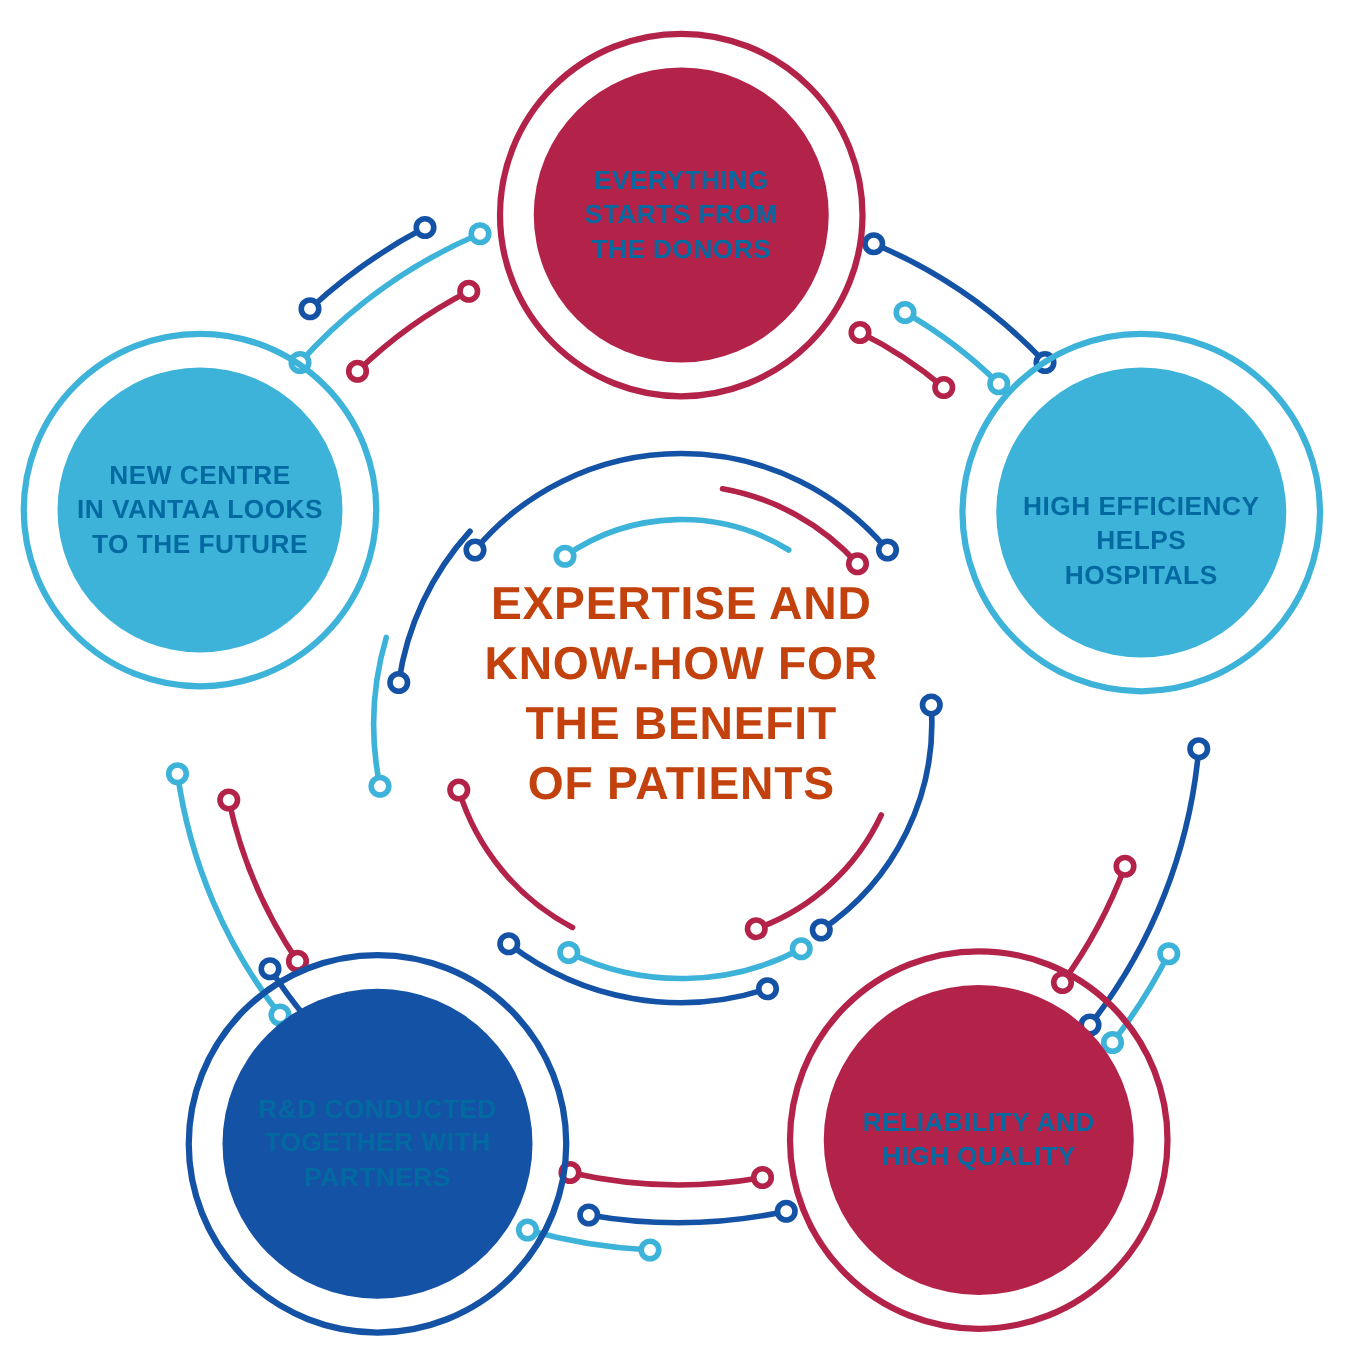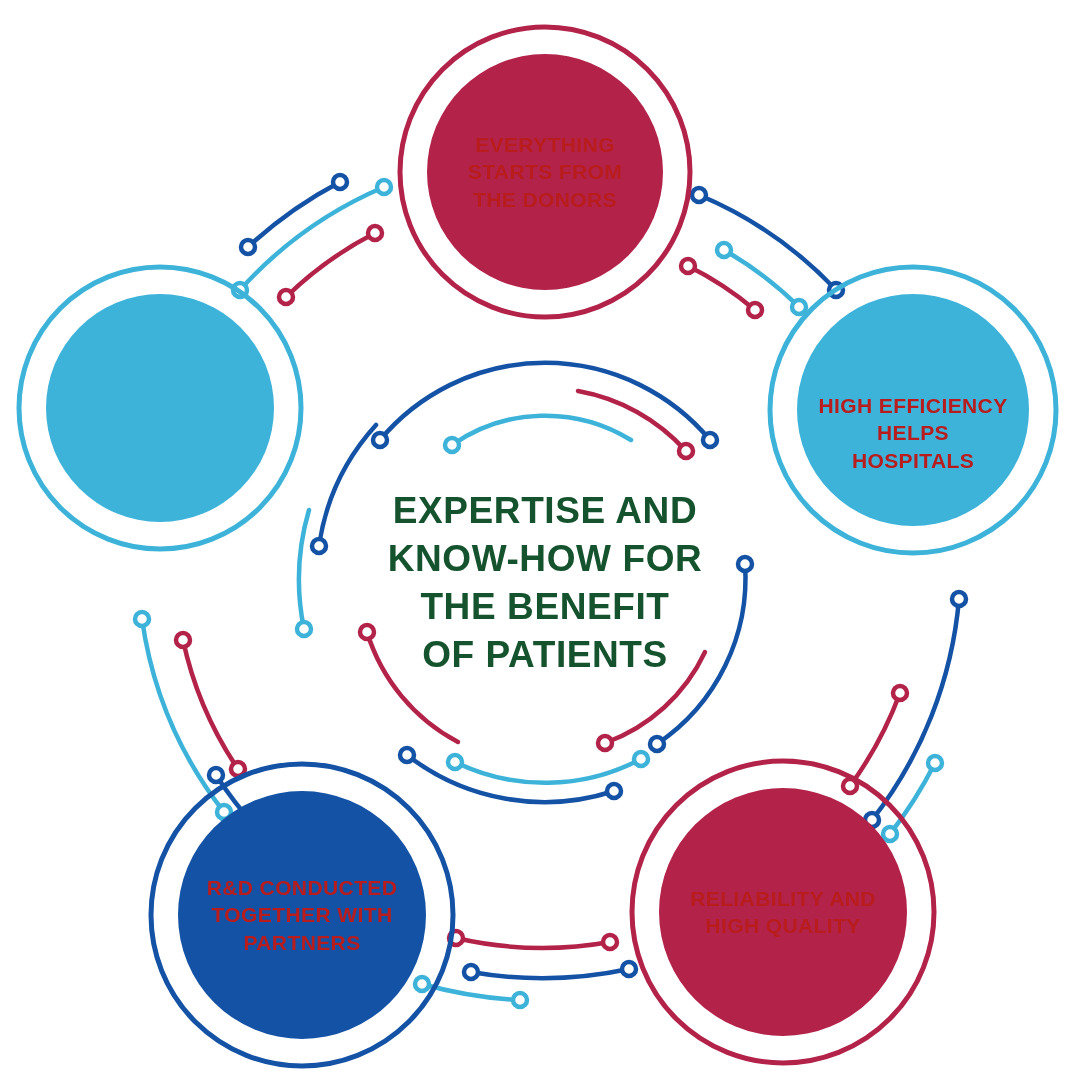--- a/index.html
+++ b/index.html
@@ -23,35 +23,35 @@
 
   .arc { fill:none; stroke-width:4.5; stroke-linecap:round; }
   .dot { fill:#ffffff; stroke-width:4.5; }
   .ring { fill:none; stroke-width:5; }
 
   .node-label {
     position:absolute;
     transform: translate(-50%,-50%);
     width: 230px;
     text-align:center;
-    color:#b91c1c;
+    color:#0369a1;
     font-weight:bold;
     font-size:21px;
     line-height:1.3;
     letter-spacing:0.4px;
     white-space: pre-line;
     z-index:2;
   }
   .center-title {
     position:absolute;
-    left:545px; top:583px;
+    left:545px; top:555px;
     transform: translate(-50%,-50%);
     width: 400px;
     text-align:center;
-    color:#14532d;
+    color:#c2410c;
     font-weight:bold;
     font-size:37px;
     line-height:1.3;
     letter-spacing:0.6px;
     white-space: pre-line;
     z-index:2;
   }
 </style>
 </head>
 <body>
@@ -170,20 +170,23 @@
   </svg>
 
   <div class="node-label" style="left:545px; top:172px;">EVERYTHING
 STARTS FROM
 THE DONORS</div>
 
   <div class="node-label" style="left:913px; top:433px;">HIGH EFFICIENCY
 HELPS
 HOSPITALS</div>
 
+  <div class="node-label" style="left:160px; top:408px;">NEW CENTRE
+IN VANTAA LOOKS
+TO THE FUTURE</div>
 
   <div class="node-label" style="left:783px; top:912px;">RELIABILITY AND
 HIGH QUALITY</div>
 
   <div class="node-label" style="left:302px; top:915px;">R&amp;D CONDUCTED
 TOGETHER WITH
 PARTNERS</div>
 
   <div class="center-title">EXPERTISE AND
 KNOW-HOW FOR

